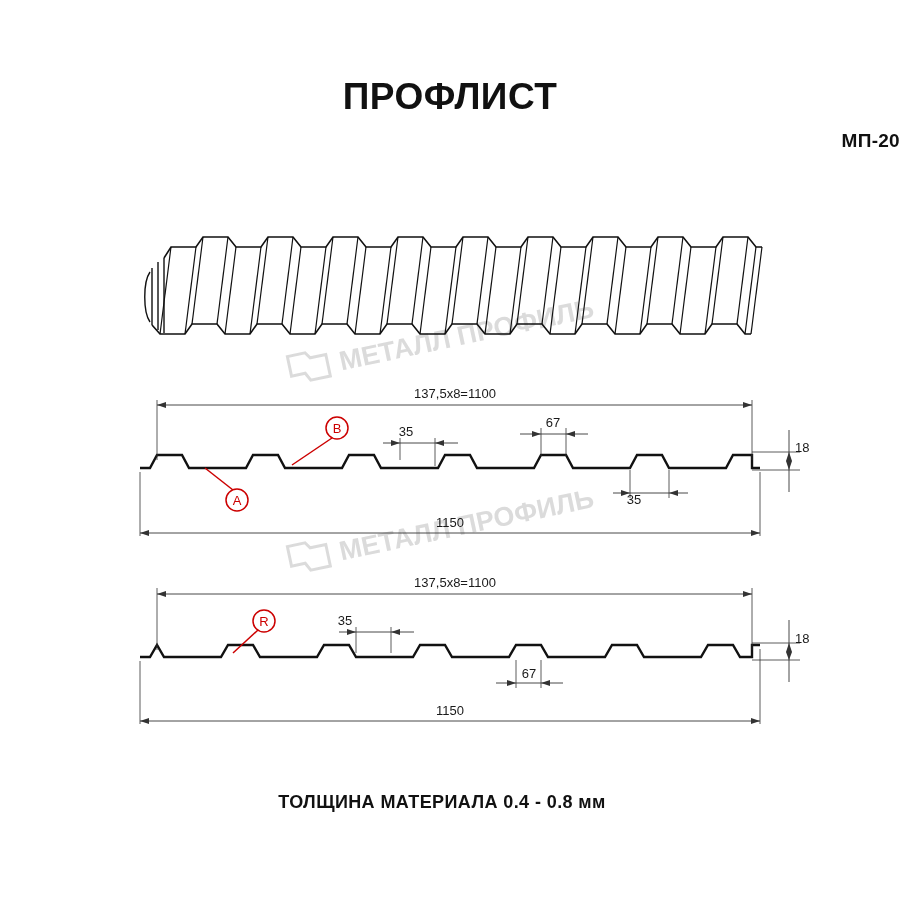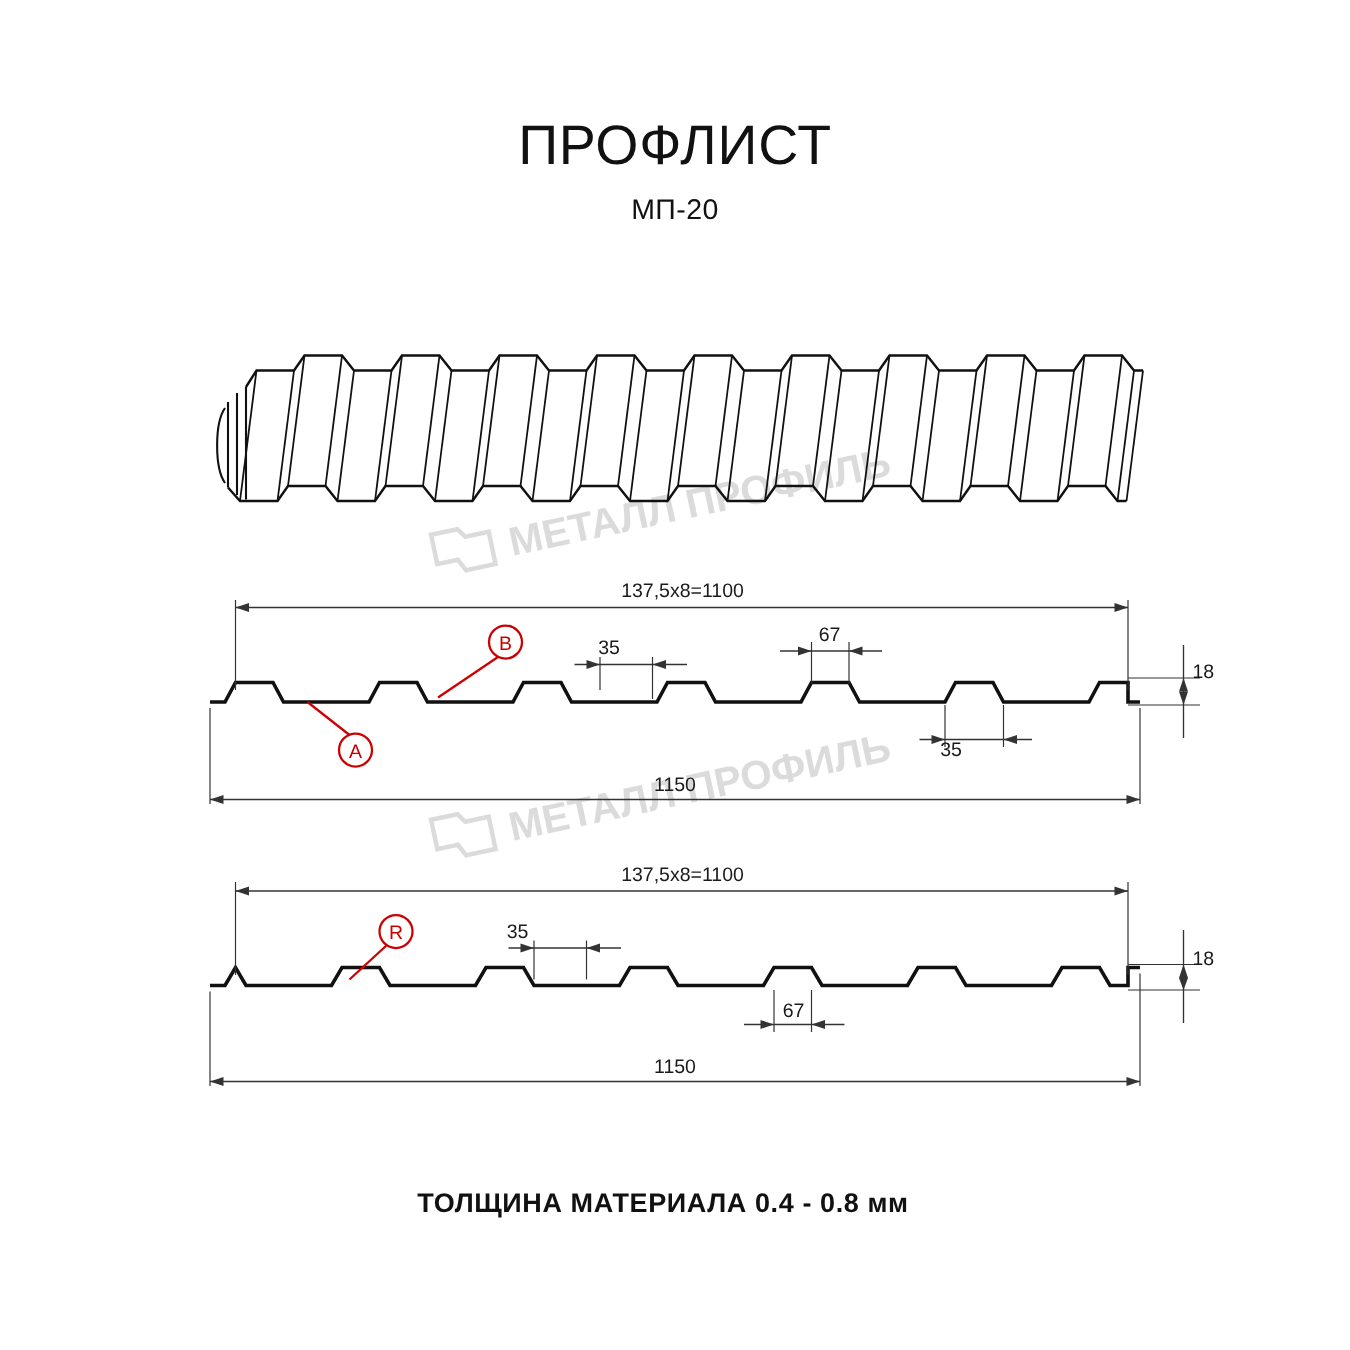--- a/index.html
+++ b/index.html
@@ -24,31 +24,32 @@
   .title-block {
     position: absolute;
     top: 78px;
     left: 0;
     width: 900px;
     text-align: center;
     pointer-events: none;
   }
   .title-main {
     font-size: 37px;
-    font-weight: normal;
+    font-weight: bold;
     letter-spacing: 0.5px;
     color: #111111;
     line-height: 1.05;
   }
   .title-sub {
     font-size: 19px;
-    font-weight: normal;
+    font-weight: bold;
     color: #111111;
     margin-top: 13px;
     letter-spacing: 0.3px;
+    text-align: right;
   }
   .footer-note {
     position: absolute;
     top: 792px;
     left: 0;
     width: 884px;
     text-align: center;
     font-size: 18px;
     font-weight: bold;
     color: #111111;

